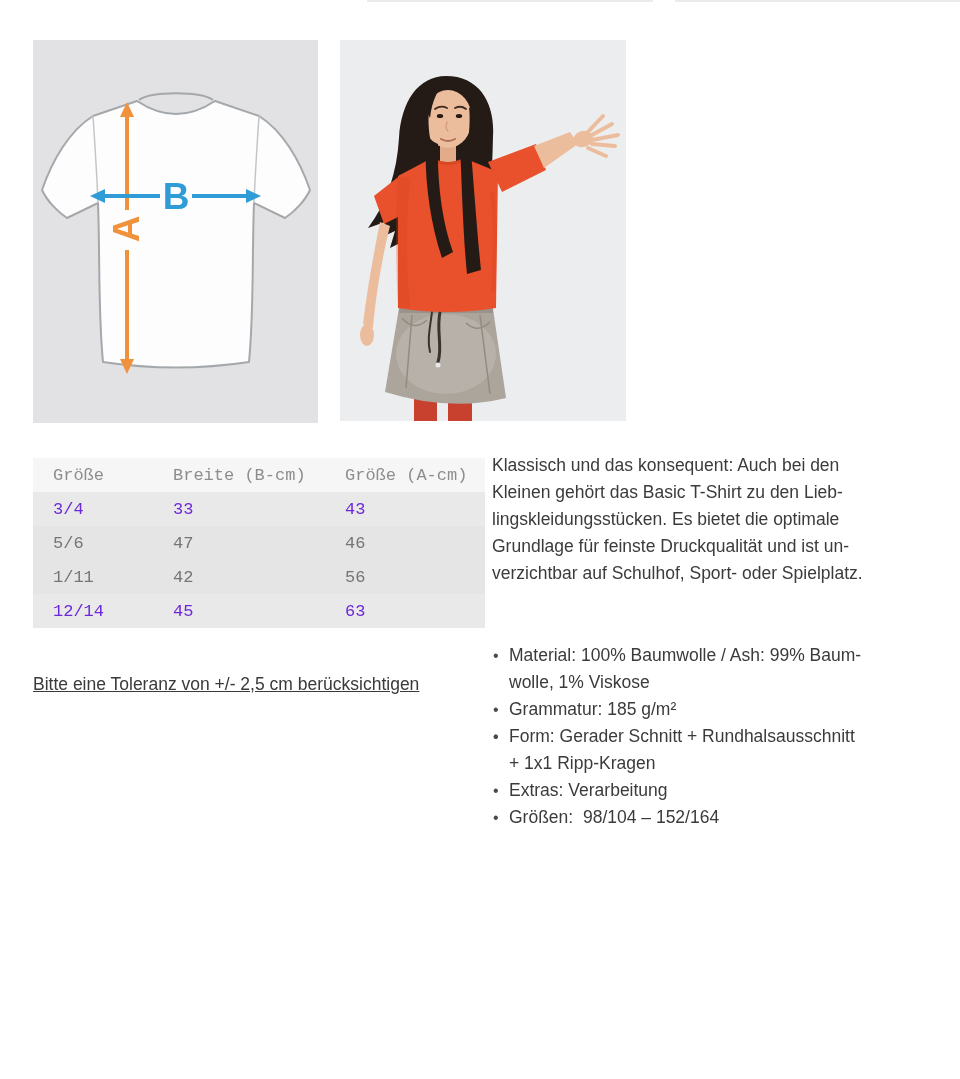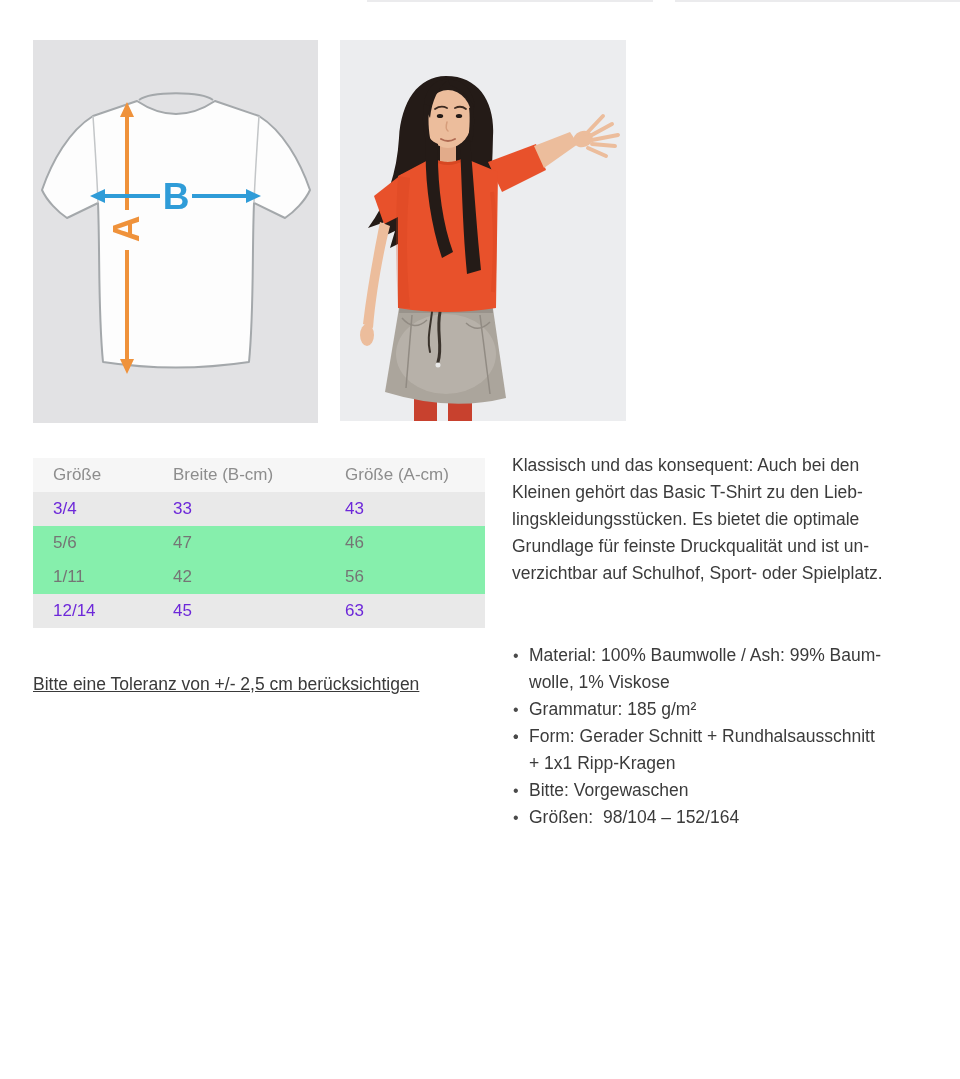--- a/index.html
+++ b/index.html
@@ -20,29 +20,29 @@
 
   
   .arrow-a { stroke:#ef923b; }
   .arrow-a-fill { fill:#ef923b; }
   .arrow-b { stroke:#2f9cd8; }
   .arrow-b-fill { fill:#2f9cd8; }
   .dim-label { font-family:"Liberation Sans","DejaVu Sans",sans-serif; font-weight:700; font-size:37px; }
 
   
   .size-table { position:absolute; left:33px; top:458px; width:452px; font-size:17px; }
-  .t-row { display:grid; grid-template-columns:120px 172px 1fr; height:34px; align-items:center; }
+  .t-row { display:grid; grid-template-columns:120px 172px 1fr; height:34px; align-items:center;font-family:Liberation Mono, monospace; }
   .t-row > div { padding-left:20px; white-space:nowrap; }
   .t-row.head { background:#f6f6f6; color:#8d8d8d; }
   .t-row.odd  { background:#e9e9e9; color:#6d28d9; }
-  .t-row.even { background:#86efac; color:#757575; }
+  .t-row.even { background:#e5e5e5; color:#757575; }
 
   .tolerance { position:absolute; left:33px; top:674px; font-size:17.5px; color:#3a3a3a;text-decoration:underline; }
 
-  .right-col { position:absolute; left:512px; top:452px; width:438px; }
+  .right-col { position:absolute; left:492px; top:452px; width:438px; }
   .right-col p.desc { font-size:17.5px; line-height:27px; white-space:pre-line; color:#3b3b3b; }
   .right-col ul { list-style:none; margin-top:55px; }
   .right-col li { position:relative; padding-left:17px; font-size:17.5px; line-height:27px; white-space:pre-line; color:#3b3b3b; }
   .right-col li .bullet { position:absolute; left:1px; top:0; font-size:16px; color:#4a4a4a; }
 </style>
 </head>
 <body>
 
 <div class="hairline seg1"></div>
 <div class="hairline seg2"></div>
@@ -175,16 +175,16 @@
 lingskleidungsstücken. Es bietet die optimale
 Grundlage für feinste Druckqualität und ist un-
 verzichtbar auf Schulhof, Sport- oder Spielplatz.</p>
   <ul>
     <li><span class="bullet">•</span><span>Material: 100% Baumwolle / Ash: 99% Baum-
 wolle, 1% Viskose</span></li>
     <li><span class="bullet">•</span><span>Grammatur: 185 g/m²</span></li>
     <li><span class="bullet">•</span></li>
     <li><span class="bullet">•</span><span>Form: Gerader Schnitt + Rundhalsausschnitt
 + 1x1 Ripp-Kragen</span></li>
-    <li><span class="bullet">•</span><span>Bitte: Vorgewaschen</span></li>
+    <li><span class="bullet">•</span><span>Extras: Verarbeitung</span></li>
     <li><span class="bullet">•</span><span>Größen:&nbsp;&nbsp;98/104 – 152/164</span></li>
   </ul>
 </div>
 
 </body></html>

